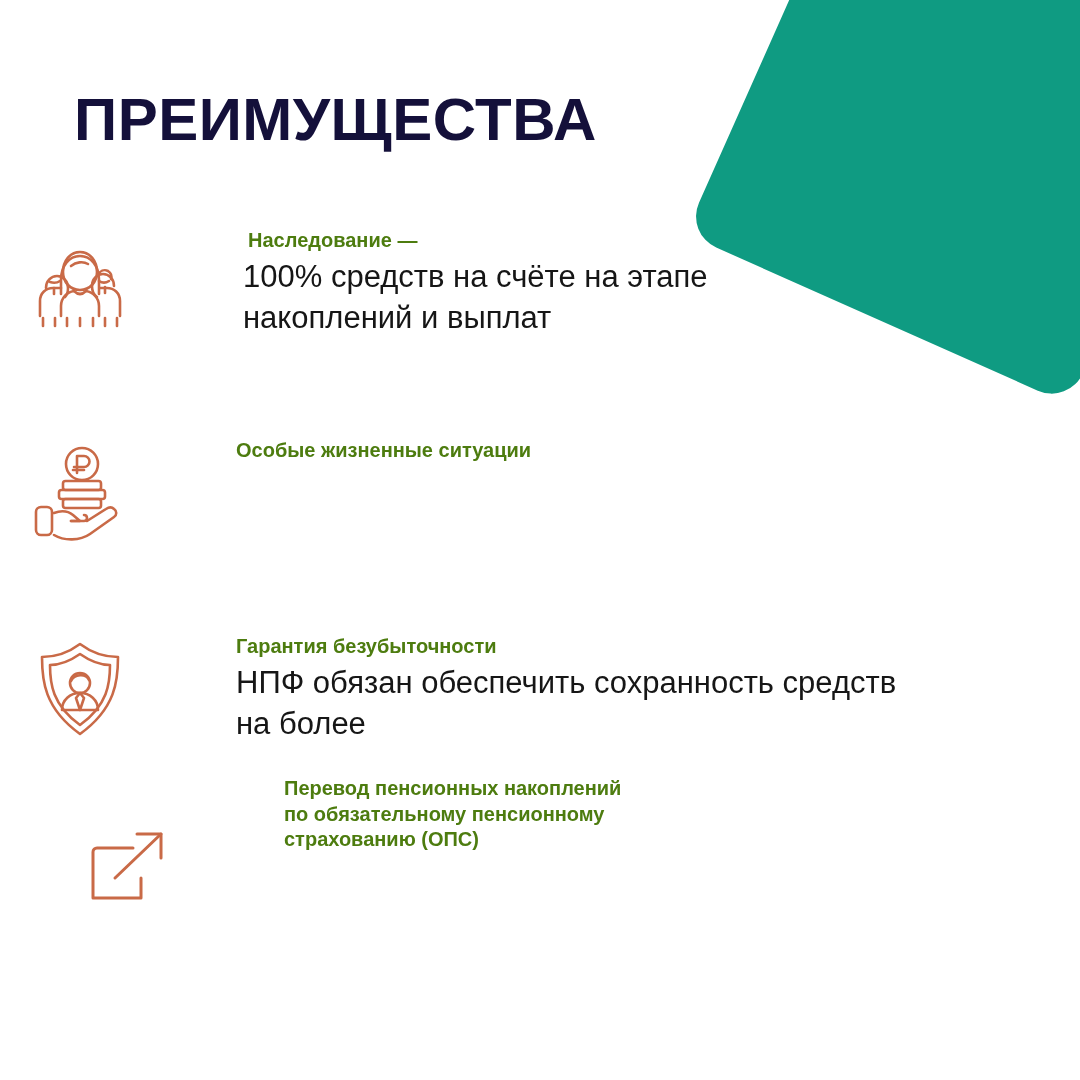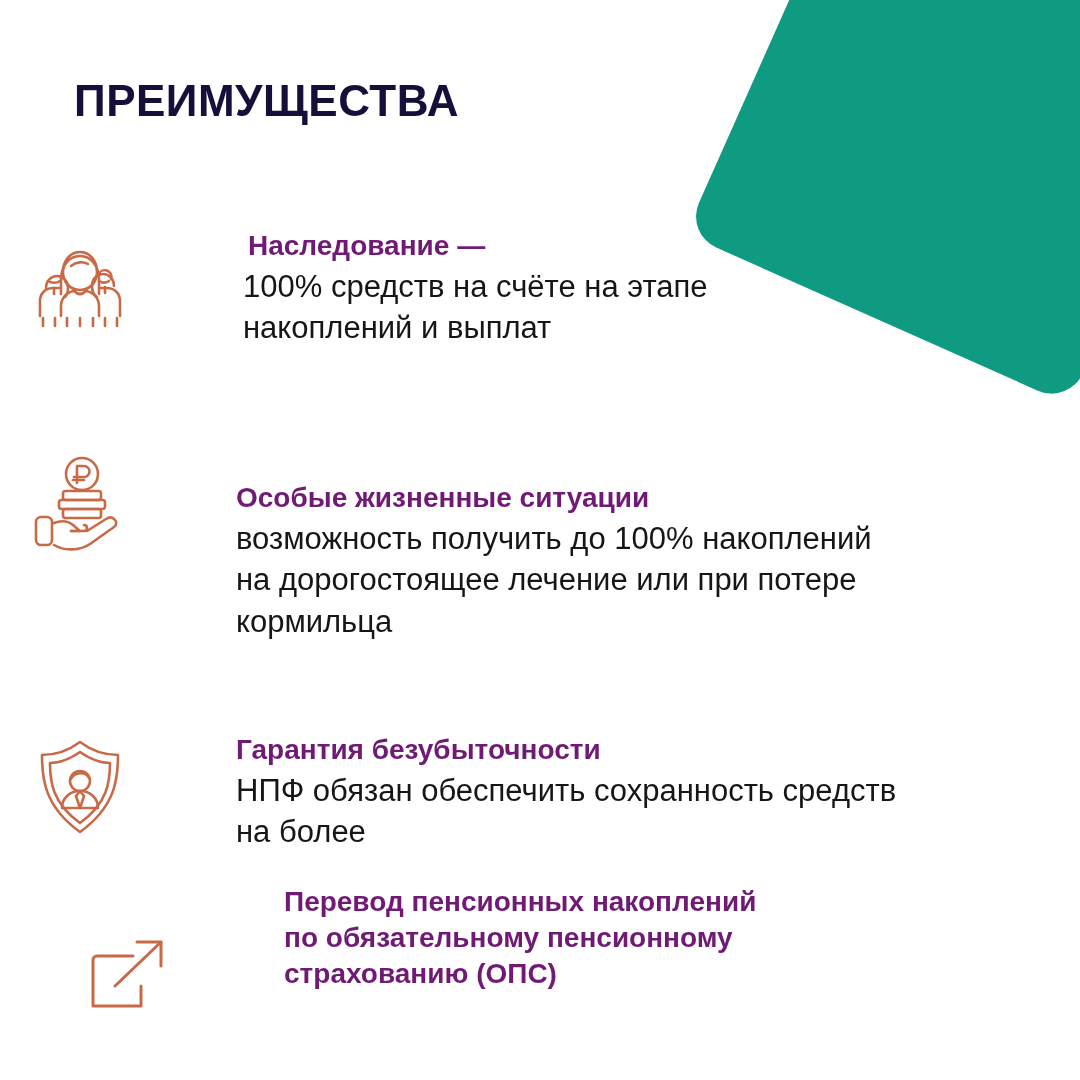--- a/index.html
+++ b/index.html
@@ -27,21 +27,21 @@
     width: 420px;
     height: 420px;
     pointer-events: none;
   }
 
   
   .page-title {
     position: absolute;
     left: 74px;
     top: 50px;
-    font-size: 44px;
+    font-size: 60px;
     line-height: 1.0;
     font-weight: 700;
     letter-spacing: 0.5px;
     color: #14103a;
     white-space: nowrap;
   }
 
   
   .benefits {
     position: absolute;
@@ -63,23 +63,23 @@
     align-items: flex-start;
   }
   .benefit-icon svg {
     display: block;
   }
   .benefit-text {
     flex: 1 1 auto;
     padding-right: 180px;
   }
   .benefit-heading {
-    color: #701a75;
+    color: #4d7c0f;
     font-weight: 700;
-    font-size: 28px;
+    font-size: 20px;
     line-height: 1.28;
     margin: 0 0 2px 0;
   }
   .benefit-body {
     color: #161616;
     font-size: 31px;
     line-height: 1.33;
     margin: 0;
     white-space: pre-line;
   }
@@ -89,21 +89,21 @@
   .b2 { margin-top: 100px; }
   .b3 { margin-top: 90px; }
   .b4 { margin-top: 32px; padding-left: 48px; }
 
   .b1 .benefit-icon { padding-top: 10px; }
   .b2 .benefit-icon { padding-top: 6px; }
   .b3 .benefit-icon { padding-top: 6px; }
   .b4 .benefit-icon { padding-top: 50px; }
 
   .b1 .benefit-text { padding-left: 82px; }
-  .b2 .benefit-text { padding-left: 76px; margin-top: 32px; }
+  .b2 .benefit-text { padding-left: 76px; }
   .b3 .benefit-text { padding-left: 76px; }
   .b4 .benefit-text { padding-left: 76px; }
 
   .b1 .benefit-heading { padding-left: 6px; }
   .b1 .benefit-body    { padding-left: 1px; }
 </style>
 </head>
 <body>
 
 <div id="poster">
@@ -171,23 +171,20 @@
 
           <rect x="4" y="63" width="16" height="28" rx="5"></rect>
 
           <path d="M22 69 c8-3 14-2 19 2 l7 6 h-9"></path>
           <path d="M22 91 c10 6 26 6 36 -1 l24 -17 c3-2 3-6 0-8 -2-2-5-2-8 0 L55 77"></path>
           <path d="M39 77 h13 c4 0 4 -6 0 -6"></path>
         </svg>
       </div>
       <div class="benefit-text">
         <div class="benefit-heading">Особые жизненные ситуации</div>
-        <div class="benefit-body">возможность получить до 100% накоплений
-на дорогостоящее лечение или при потере
-кормильца</div>
       </div>
     </div>
 
     <div class="benefit b3">
       <div class="benefit-icon">
         <svg width="92" height="98" viewBox="0 0 92 98" fill="none" stroke="#C96A47" stroke-width="2.6" stroke-linecap="round" stroke-linejoin="round" aria-hidden="true">
 
           <path d="M46 4 C34 13 20 17 8 17 8 40 10 68 46 94 82 68 84 40 84 17 72 17 58 13 46 4z"></path>
 
           <path d="M46 14 C36 21 25 25 16 25 16 43 18 65 46 85 74 65 76 43 76 25 67 25 56 21 46 14z"></path>

